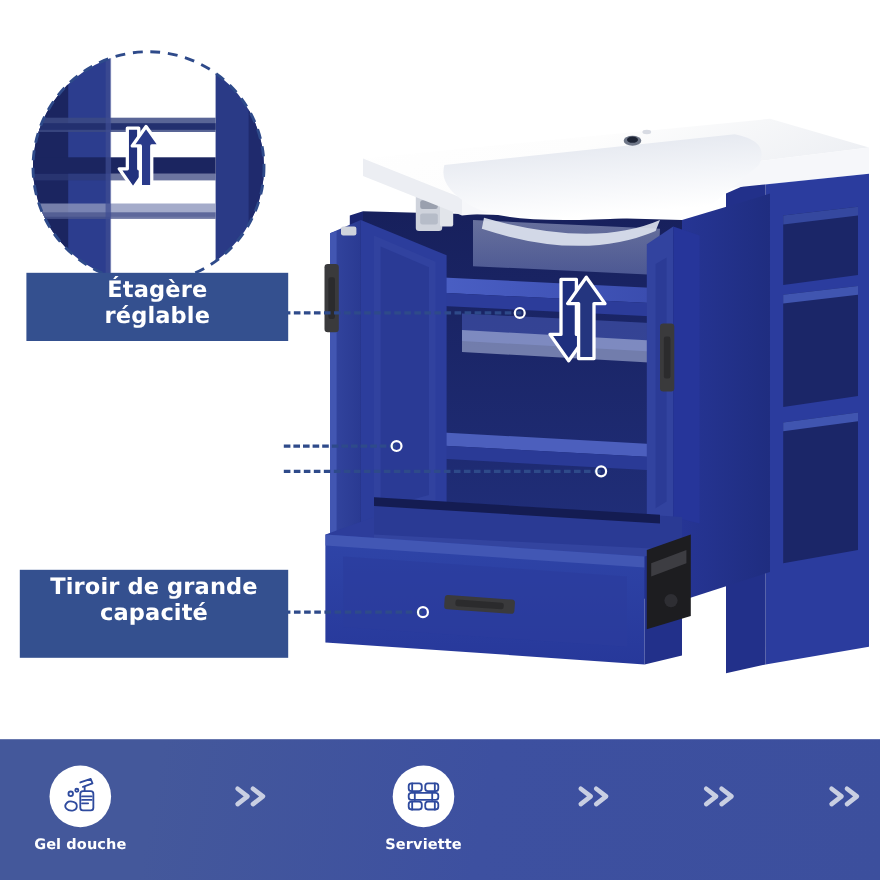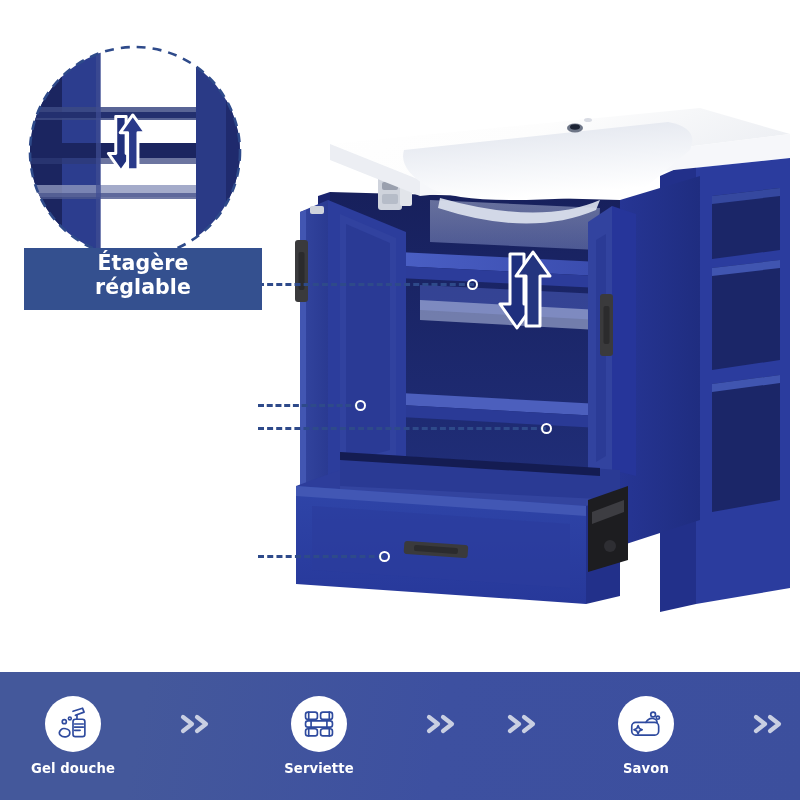--- a/index.html
+++ b/index.html
@@ -270,20 +270,24 @@
 
   <div class="lead" style="left:258px;top:555px;width:126px;"></div>
   <div class="leaddot" style="left:379px;top:551px;"></div>
 
   <div class="callout" id="callout-shelf">
     <span>Étagère
 réglable</span>
   </div>
 
 
+  <div class="callout" id="callout-drawer">
+    <span>Tiroir de grande
+capacité</span>
+  </div>
 
   <div id="feature-bar">
 
     <div class="feature">
       <div class="bubble">
         <svg width="38" height="38" viewBox="0 0 48 48" fill="none" stroke="#2e4a9e" stroke-width="2.1" stroke-linecap="round" stroke-linejoin="round">
           <path d="M24 8 L36 4 L38 9 L27 13"></path>
           <path d="M29 13 L29 18"></path>
           <rect x="24" y="18" width="15" height="22" rx="3"></rect>
           <line x1="26" y1="24" x2="37" y2="24"></line>
@@ -331,32 +335,20 @@
     </div>
 
 
     <div class="chev">
       <svg width="34" height="22" viewBox="0 0 34 22" fill="none" stroke="currentColor" stroke-width="4.2" stroke-linecap="round" stroke-linejoin="round">
         <polyline points="4,4 13,11 4,18"></polyline>
         <polyline points="18,4 27,11 18,18"></polyline>
       </svg>
     </div>
 
-    <div class="feature">
-      <div class="bubble">
-        <svg width="38" height="38" viewBox="0 0 48 48" fill="none" stroke="#2e4a9e" stroke-width="2.1" stroke-linecap="round" stroke-linejoin="round">
-          <rect x="6" y="22" width="34" height="16" rx="5"></rect>
-          <path d="M24 22 q3 -6 9 -5 q5 1 5 5"></path>
-          <circle cx="33" cy="12" r="3"></circle>
-          <circle cx="39" cy="16" r="2"></circle>
-          <path d="M14 26 l1.6 3.6 l3.6 1.6 l-3.6 1.6 l-1.6 3.6 l-1.6 -3.6 l-3.6 -1.6 l3.6 -1.6 Z"></path>
-        </svg>
-      </div>
-      <div class="flabel">Savon</div>
-    </div>
 
     <div class="chev">
       <svg width="34" height="22" viewBox="0 0 34 22" fill="none" stroke="currentColor" stroke-width="4.2" stroke-linecap="round" stroke-linejoin="round">
         <polyline points="4,4 13,11 4,18"></polyline>
         <polyline points="18,4 27,11 18,18"></polyline>
       </svg>
     </div>
 
 
   </div>

